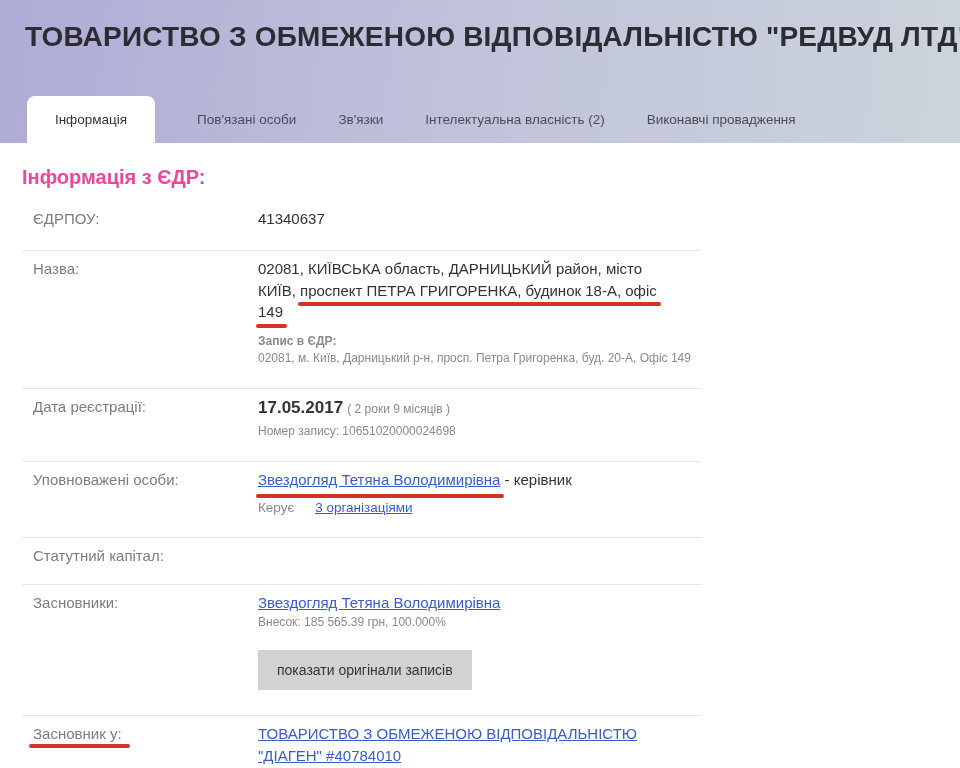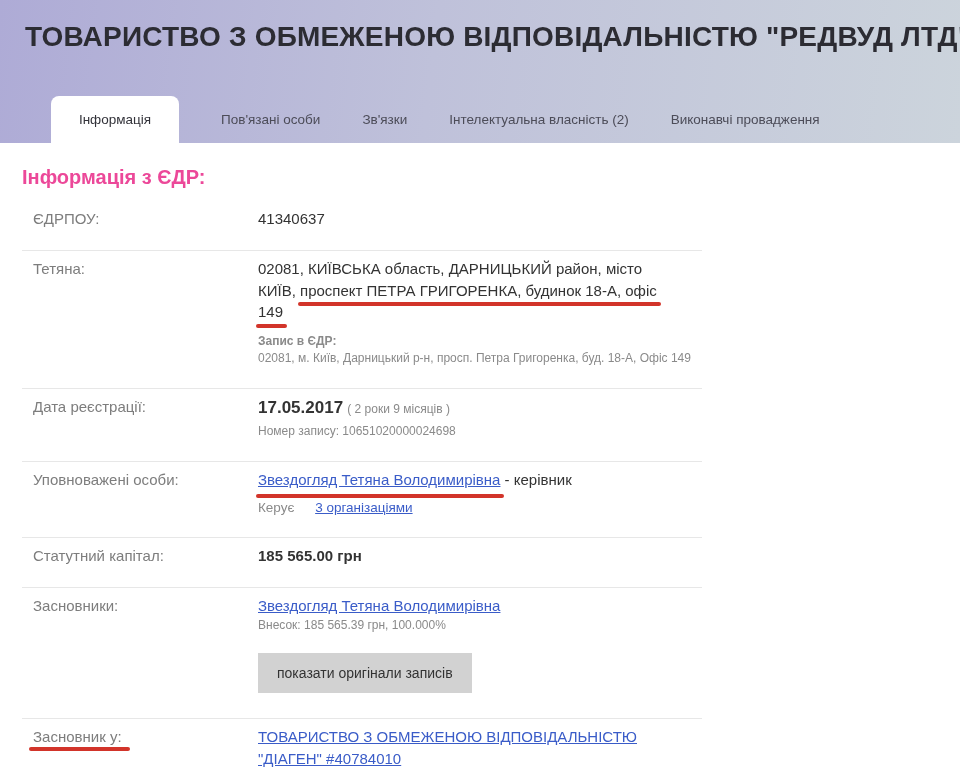--- a/index.html
+++ b/index.html
@@ -41,21 +41,20 @@
     white-space: nowrap;
   }
   .tab.active {
     background: #ffffff;
     border-radius: 8px 8px 0 0;
     width: 128px;
     justify-content: center;
     padding: 0;
     margin-right: 21px;
     color: #33333a;
-    margin-left: 24px;
   }
   
   .content { padding: 0 0 0 22px; }
   .section-title {
     margin: 23px 0 12px 0;
     font-size: 20px;
     font-weight: bold;
     color: #ec4899;
   }
   .info-table { width: 680px; }
@@ -138,27 +137,27 @@
 
     <div class="info-table">
 
       <div class="row">
         <div class="label">ЄДРПОУ:</div>
         <div class="value">41340637</div>
       </div>
 
 
       <div class="row">
-        <div class="label">Тетяна:</div>
+        <div class="label">Назва:</div>
         <div class="value">
           <div>02081, КИЇВСЬКА область, ДАРНИЦЬКИЙ район, місто</div>
           <div><span>КИЇВ, </span><span class="redmark">проспект ПЕТРА ГРИГОРЕНКА, будинок 18-А, офіс</span></div>
           <div><span class="redmark">149</span></div>
           <div class="small record-label">Запис в ЄДР:</div>
-          <div class="small">02081, м. Київ, Дарницький р-н, просп. Петра Григоренка, буд. 18-А, Офіс 149</div>
+          <div class="small">02081, м. Київ, Дарницький р-н, просп. Петра Григоренка, буд. 20-А, Офіс 149</div>
         </div>
       </div>
 
 
       <div class="row">
         <div class="label">Дата реєстрації:</div>
         <div class="value">
           <div><span class="date bold">17.05.2017</span> <span class="small">( 2 роки 9 місяців )</span></div>
           <div class="small sub-line">Номер запису: 10651020000024698</div>
         </div>
@@ -167,21 +166,20 @@
       <div class="row">
         <div class="label">Уповноважені особи:</div>
         <div class="value">
           <div class="officer-line"><span class="redmark"><a>Звездогляд Тетяна Володимирівна</a></span><span> - керівник</span></div>
           <div class="manages-line"><span class="gray">Керує</span> <a>3 організаціями</a></div>
         </div>
       </div>
 
       <div class="row">
         <div class="label">Статутний капітал:</div>
-        <div class="value bold">185 565.00 грн</div>
       </div>
 
       <div class="row">
         <div class="label">Засновники:</div>
         <div class="value">
           <div><a>Звездогляд Тетяна Володимирівна</a></div>
           <div class="small">Внесок: 185 565.39 грн, 100.000%</div>
           <button class="btn">показати оригінали записів</button>
         </div>
       </div>

